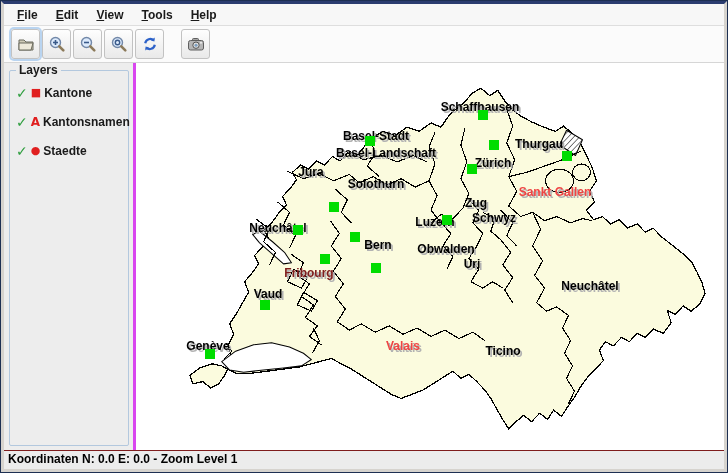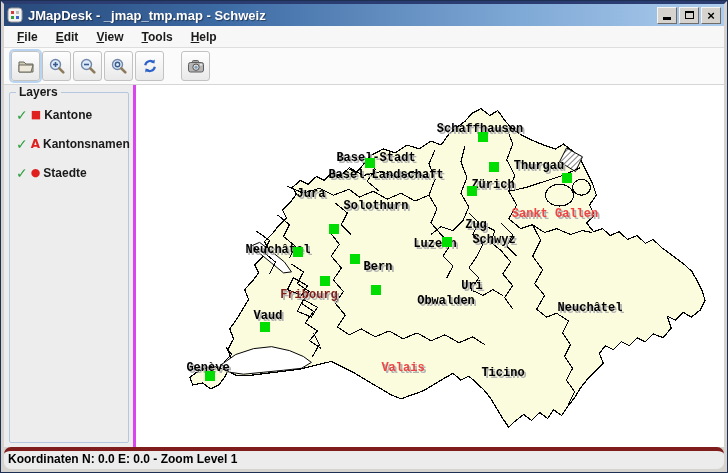--- a/index.html
+++ b/index.html
@@ -38,53 +38,32 @@
                 font-weight:bold;font-size:12px;color:#1a1a1a;}
   .layer-row{display:flex;align-items:center;gap:3px;margin:15px 0 0 6px;}
   .chk{color:#2f9e3f;font-weight:bold;font-size:14px;line-height:12px;font-family:"DejaVu Sans",sans-serif;}
   .lglyph{color:#e01f1f;font-weight:bold;font-size:11px;line-height:12px;font-family:"DejaVu Sans",sans-serif;}
   .lglyph.letter{font-size:12px;}
   .layer-label{font-weight:bold;font-size:12px;color:#1a1a1a;}
   
   .map-panel{flex:1;background:#fff;position:relative;overflow:hidden;}
   .map-svg{position:absolute;left:0;top:0;width:100%;height:100%;}
   .map-label{position:absolute;transform:translate(-50%,-50%);white-space:nowrap;
-             font-family:Liberation Mono, monospace;font-weight:bold;font-size:12px;}
+             font-family:Liberation Sans, sans-serif;font-weight:bold;font-size:12px;}
   .city-marker{position:absolute;width:10px;height:10px;transform:translate(-50%,-50%);}
   
-  .statusbar{height:18px;flex:0 0 18px;background:#ececec;border-top:4px solid #7f1d1d;
-             font-weight:bold;font-size:12px;color:#000;padding-left:4px;line-height:17px;border-radius:7px;}
+  .statusbar{height:18px;flex:0 0 18px;background:#ececec;border-top:1px solid #7f1d1d;
+             font-weight:bold;font-size:12px;color:#000;padding-left:4px;line-height:17px;}
 </style>
 </head>
 <body>
 
 <div class="frame">
 <div class="window">
 
-  <div class="titlebar">
-    <svg class="app-icon" viewBox="0 0 16 16">
-      <rect x="1" y="1" width="14" height="14" rx="3" fill="#f4f4f4" stroke="#9a9a9a"></rect>
-      <rect x="4" y="4" width="3" height="3" fill="#d23c3c"></rect>
-      <rect x="9" y="4" width="3" height="3" fill="#bcbcbc"></rect>
-      <rect x="4" y="9" width="3" height="3" fill="#2f9e3f"></rect>
-      <rect x="9" y="9" width="3" height="3" fill="#3c64d2"></rect>
-    </svg>
-    <div class="title-text">JMapDesk - _jmap_tmp.map - Schweiz</div>
-    <div class="win-btns">
-      <div class="win-btn">
-            <span class="glyph-min"></span>
-          </div>
-      <div class="win-btn">
-            <span class="glyph-max"></span>
-          </div>
-      <div class="win-btn">
-            <span class="glyph-close">×</span>
-          </div>
-    </div>
-  </div>
 
   <div class="menubar" id="menubar">
         <span class="menu-item"><u>F</u>ile</span>
         <span class="menu-item"><u>E</u>dit</span>
         <span class="menu-item"><u>V</u>iew</span>
         <span class="menu-item"><u>T</u>ools</span>
         <span class="menu-item"><u>H</u>elp</span>
       </div>
 
   <div class="toolbar">
@@ -230,21 +209,21 @@
             <span class="map-label" style="left: 240px; top: 73px; color: rgb(0, 0, 0); text-shadow: rgb(178, 178, 178) 2px 2px 0px;">Basel-Stadt</span>
             <span class="map-label" style="left: 250px; top: 90px; color: rgb(0, 0, 0); text-shadow: rgb(178, 178, 178) 2px 2px 0px;">Basel-Landschaft</span>
             <span class="map-label" style="left: 175px; top: 109px; color: rgb(0, 0, 0); text-shadow: rgb(178, 178, 178) 2px 2px 0px;">Jura</span>
             <span class="map-label" style="left: 240px; top: 121px; color: rgb(0, 0, 0); text-shadow: rgb(178, 178, 178) 2px 2px 0px;">Solothurn</span>
             <span class="map-label" style="left: 357px; top: 100px; color: rgb(0, 0, 0); text-shadow: rgb(178, 178, 178) 2px 2px 0px;">Zürich</span>
             <span class="map-label" style="left: 403px; top: 81px; color: rgb(0, 0, 0); text-shadow: rgb(178, 178, 178) 2px 2px 0px;">Thurgau</span>
             <span class="map-label" style="left: 419px; top: 129px; color: #ef4444; text-shadow: rgb(178, 178, 178) 2px 2px 0px;">Sankt Gallen</span>
             <span class="map-label" style="left: 340px; top: 140px; color: rgb(0, 0, 0); text-shadow: rgb(178, 178, 178) 2px 2px 0px;">Zug</span>
             <span class="map-label" style="left: 358px; top: 155px; color: rgb(0, 0, 0); text-shadow: rgb(178, 178, 178) 2px 2px 0px;">Schwyz</span>
             <span class="map-label" style="left: 299px; top: 159px; color: rgb(0, 0, 0); text-shadow: rgb(178, 178, 178) 2px 2px 0px;">Luzern</span>
-            <span class="map-label" style="left: 310px; top: 186px; color: rgb(0, 0, 0); text-shadow: rgb(178, 178, 178) 2px 2px 0px; margin-top: 30px;">Obwalden</span>
+            <span class="map-label" style="left: 310px; top: 186px; color: rgb(0, 0, 0); text-shadow: rgb(178, 178, 178) 2px 2px 0px;">Obwalden</span>
             <span class="map-label" style="left: 336px; top: 201px; color: rgb(0, 0, 0); text-shadow: rgb(178, 178, 178) 2px 2px 0px;">Uri</span>
             <span class="map-label" style="left: 242px; top: 182px; color: rgb(0, 0, 0); text-shadow: rgb(178, 178, 178) 2px 2px 0px;">Bern</span>
             <span class="map-label" style="left: 142px; top: 165px; color: rgb(0, 0, 0); text-shadow: rgb(178, 178, 178) 2px 2px 0px;">Neuchâtel</span>
             <span class="map-label" style="left: 173px; top: 210px; color: #7f1d1d; text-shadow: rgb(178, 178, 178) 2px 2px 0px;">Fribourg</span>
             <span class="map-label" style="left: 132px; top: 231px; color: rgb(0, 0, 0); text-shadow: rgb(178, 178, 178) 2px 2px 0px;">Vaud</span>
             <span class="map-label" style="left: 72px; top: 283px; color: rgb(0, 0, 0); text-shadow: rgb(178, 178, 178) 2px 2px 0px;">Genève</span>
             <span class="map-label" style="left: 237px; top: 283px; color: #ef4444; text-shadow: rgb(178, 178, 178) 2px 2px 0px; margin-left: 30px;">Valais</span>
             <span class="map-label" style="left: 367px; top: 288px; color: rgb(0, 0, 0); text-shadow: rgb(178, 178, 178) 2px 2px 0px;">Ticino</span>
             <span class="map-label" style="left: 454px; top: 223px; color: rgb(0, 0, 0); text-shadow: rgb(178, 178, 178) 2px 2px 0px;">Neuchâtel</span>
             <div class="city-marker" style="left: 234px; top: 78px; background: rgb(0, 221, 0);"></div>

